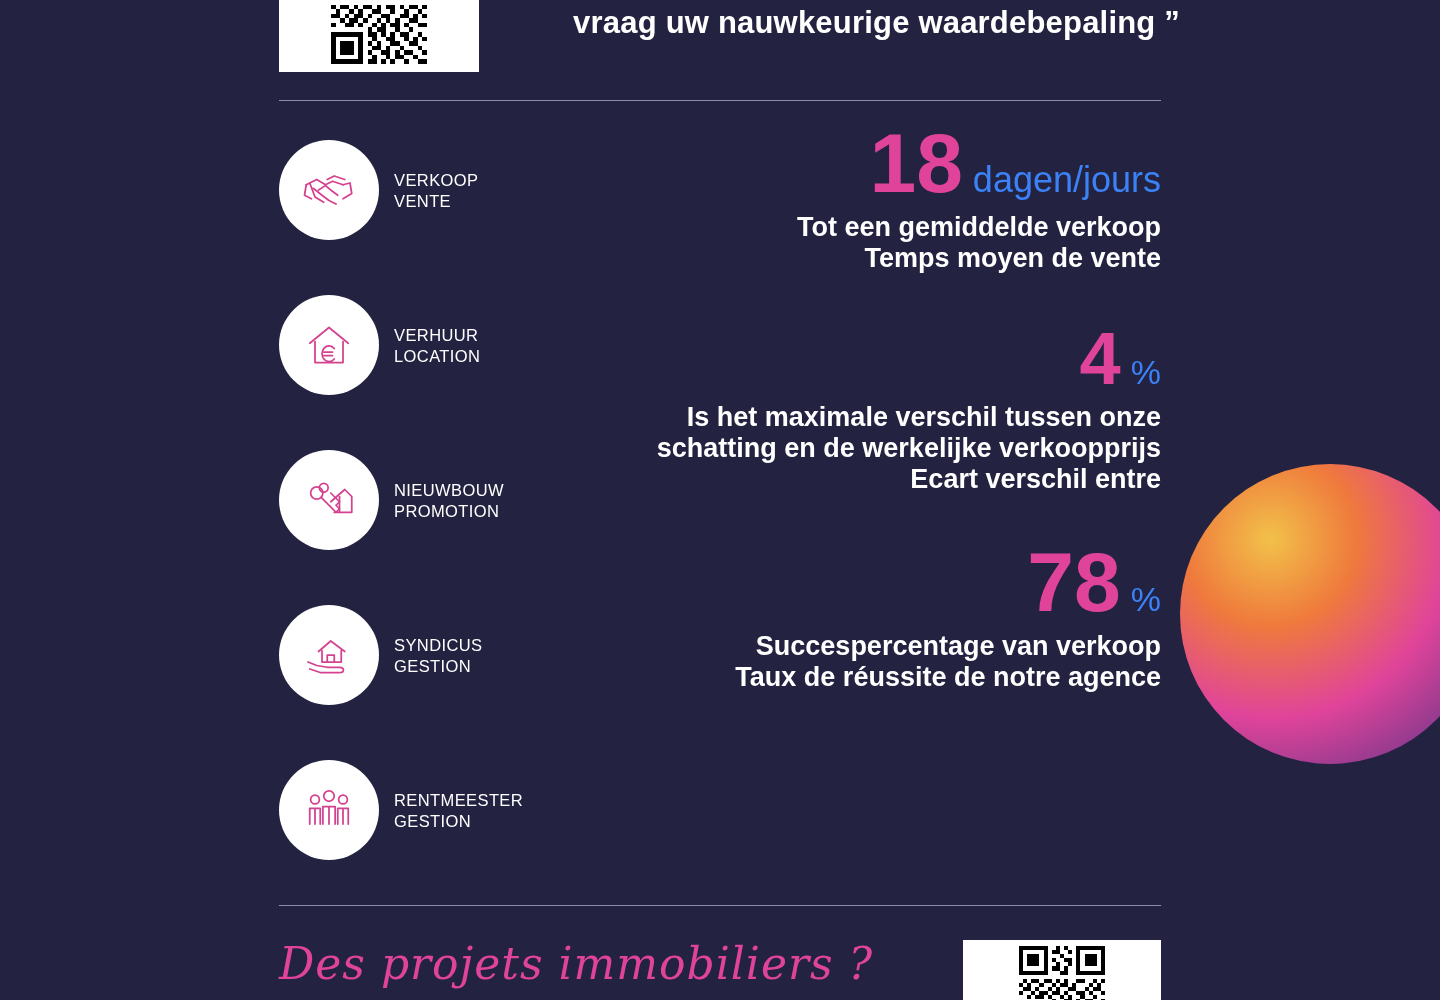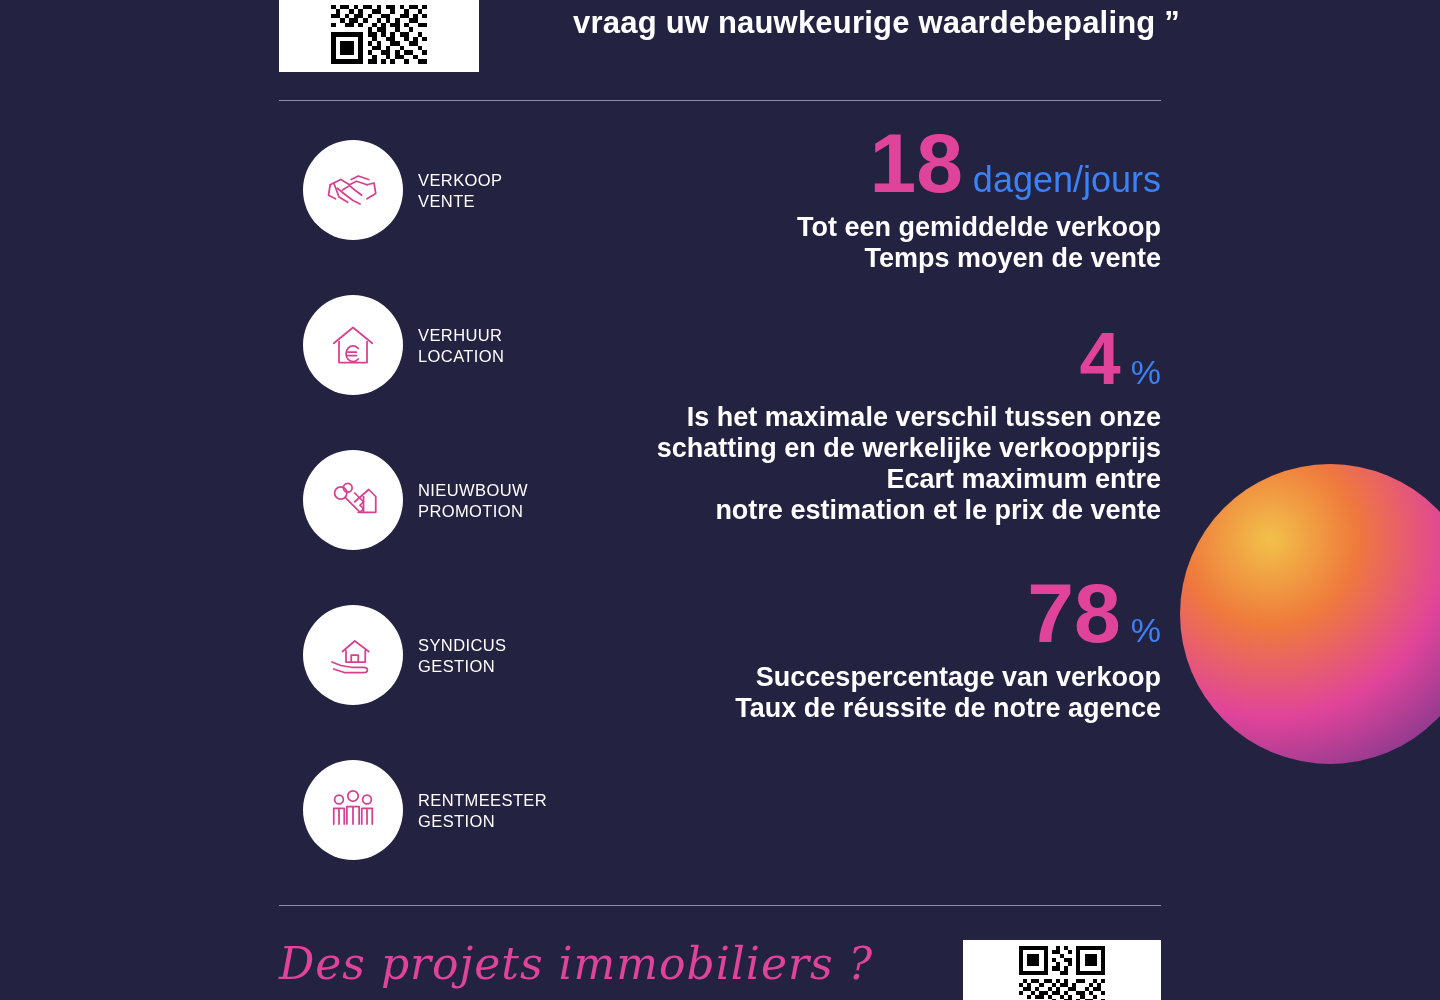--- a/index.html
+++ b/index.html
@@ -67,21 +67,21 @@
     width: 882px;
     height: 1px;
     background: #8e8da6;
   }
   .divider.top { top: 100px; }
   .divider.bottom { top: 905px; }
 
   
   .services {
     position: absolute;
-    left: 290px;
+    left: 266px;
     top: 140px;
     width: 320px;
   }
 
   .service {
     position: relative;
     height: 110px;
     margin-bottom: 45px;
   }
   .service .circle {
@@ -419,22 +419,21 @@
     </div>
 
     <div class="stat stat-pct4">
       <div class="figure">
         <span class="num">4</span>
         <span class="unit">%</span>
       </div>
       <div class="desc">
         <div>Is het maximale verschil tussen onze</div>
         <div>schatting en de werkelijke verkoopprijs</div>
-        <div>Ecart maximum entre</div>
-        <div>notre estimation et le prix de vente</div>
+        <div>Ecart verschil entre</div>
       </div>
     </div>
 
     <div class="stat stat-pct94">
       <div class="figure">
         <span class="num">78</span>
         <span class="unit">%</span>
       </div>
       <div class="desc">
         <div>Succespercentage van verkoop</div>

